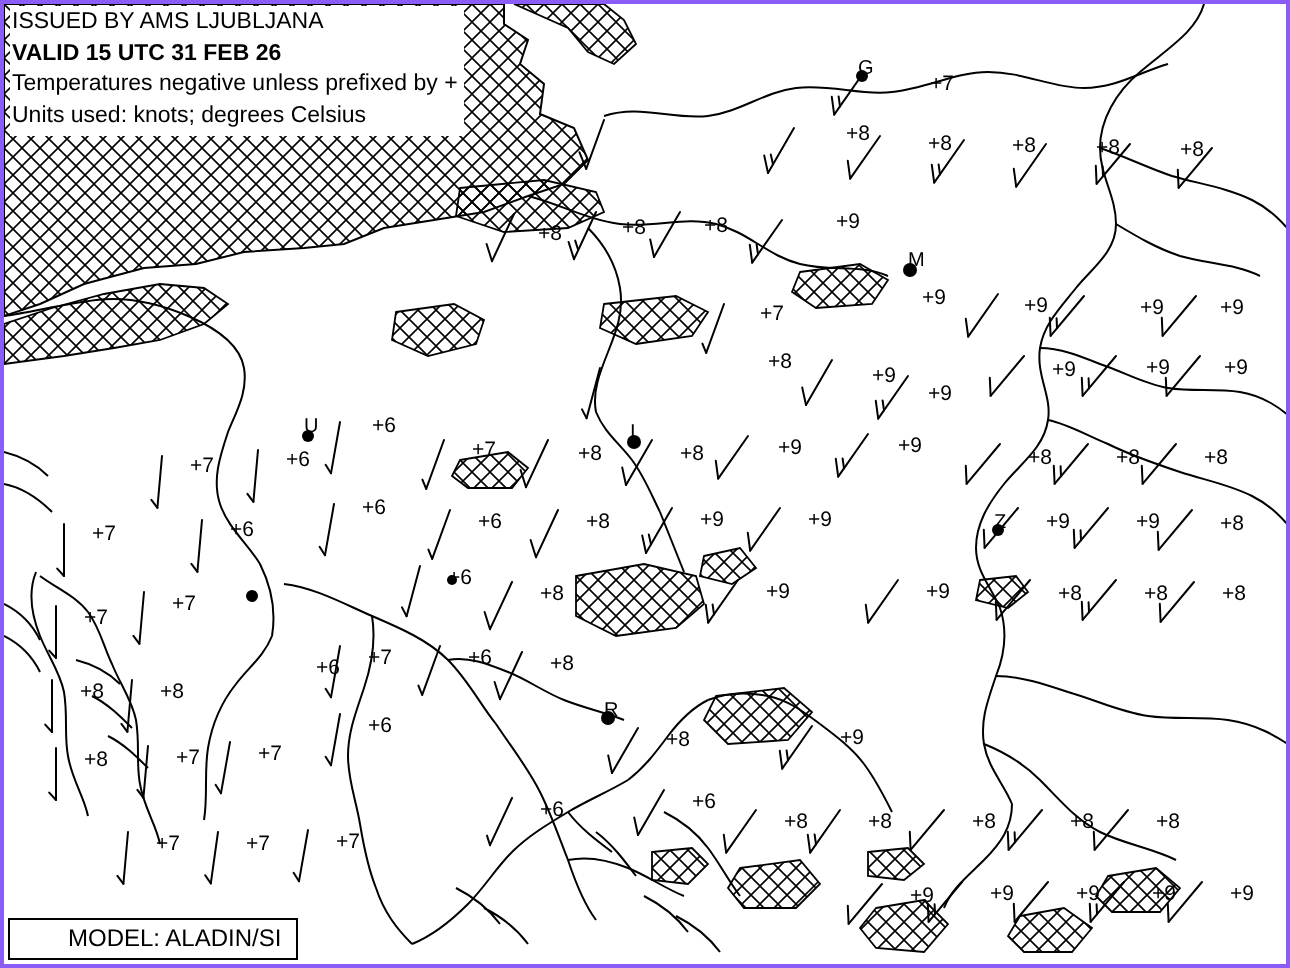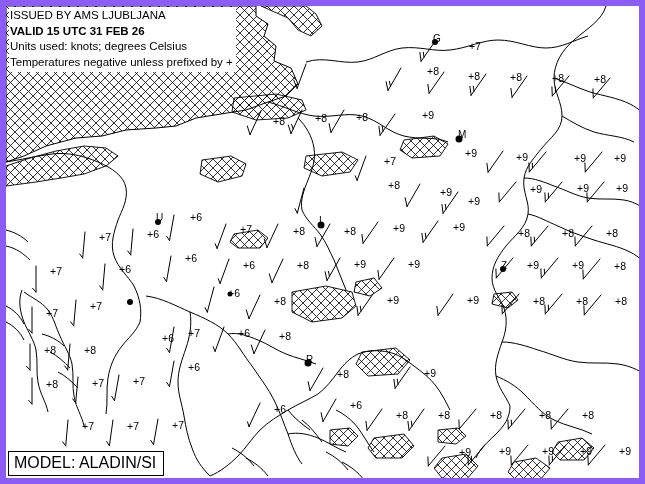--- a/index.html
+++ b/index.html
@@ -8,21 +8,21 @@
     background: #ffffff;
   }
   body {
     font-family: "Liberation Sans", sans-serif;
   }
   #map-root {
     position: relative;
     width: 645px;
     height: 484px;
     background: #ffffff;
-    border: 6px solid #8b5cf6;
+    border: 2px solid #8b5cf6;
     box-sizing: border-box;
     overflow: hidden;
   }
   #map-svg {
     position: absolute;
     left: 0;
     top: 0;
     width: 645px;
     height: 484px;
   }
@@ -49,23 +49,24 @@
   .model-block {
     position: absolute;
     left: 2px;
     bottom: 2px;
     z-index: 40;
     background: #ffffff;
     border: 1px solid #000000;
     padding: 2px 7px 3px 5px;
   }
   .model-text {
-    font-size: 16px;
+    font-size: 12px;
     color: #000000;
     white-space: nowrap;
+    margin-left: 24px;
   }
   .station-label {
     position: absolute;
     font-size: 10px;
     color: #000000;
     z-index: 30;
     white-space: nowrap;
   }
   .temp-label {
     position: absolute;
@@ -510,22 +511,22 @@
       <circle cx="497" cy="263" r="3"></circle>
       <circle cx="302" cy="357" r="3.5"></circle>
       <circle cx="124" cy="296" r="3"></circle>
       <circle cx="224" cy="288" r="2.5"></circle>
     </g>
   </svg>
 
   <div class="hdr-block">
     <div class="hdr-line">ISSUED BY AMS LJUBLJANA</div>
     <div class="hdr-line bold">VALID 15 UTC 31 FEB 26</div>
+    <div class="hdr-line">Temperatures negative unless prefixed by +</div>
     <div class="hdr-line">Units used: knots; degrees Celsius</div>
-    <div class="hdr-line">Temperatures negative unless prefixed by +</div>
   </div>
 
   <div class="model-block">
     <div class="model-text">MODEL: ALADIN/SI</div>
   </div>
 
 <div class="temp-label" style="left: 463px; top: 34px;">+7</div>
     <div class="temp-label" style="left: 421px; top: 59px;">+8</div>
     <div class="temp-label" style="left: 462px; top: 64px;">+8</div>
     <div class="temp-label" style="left: 504px; top: 65px;">+8</div>

